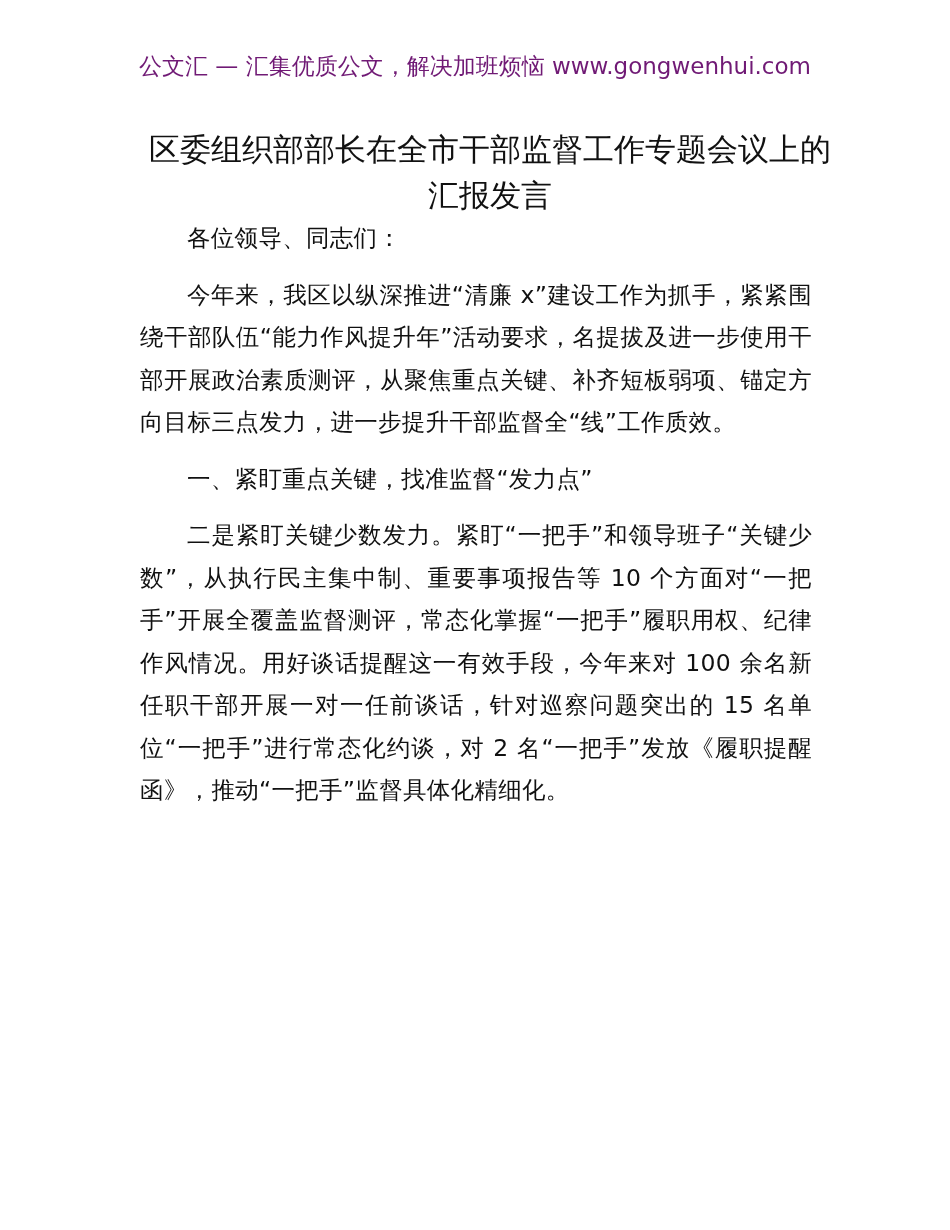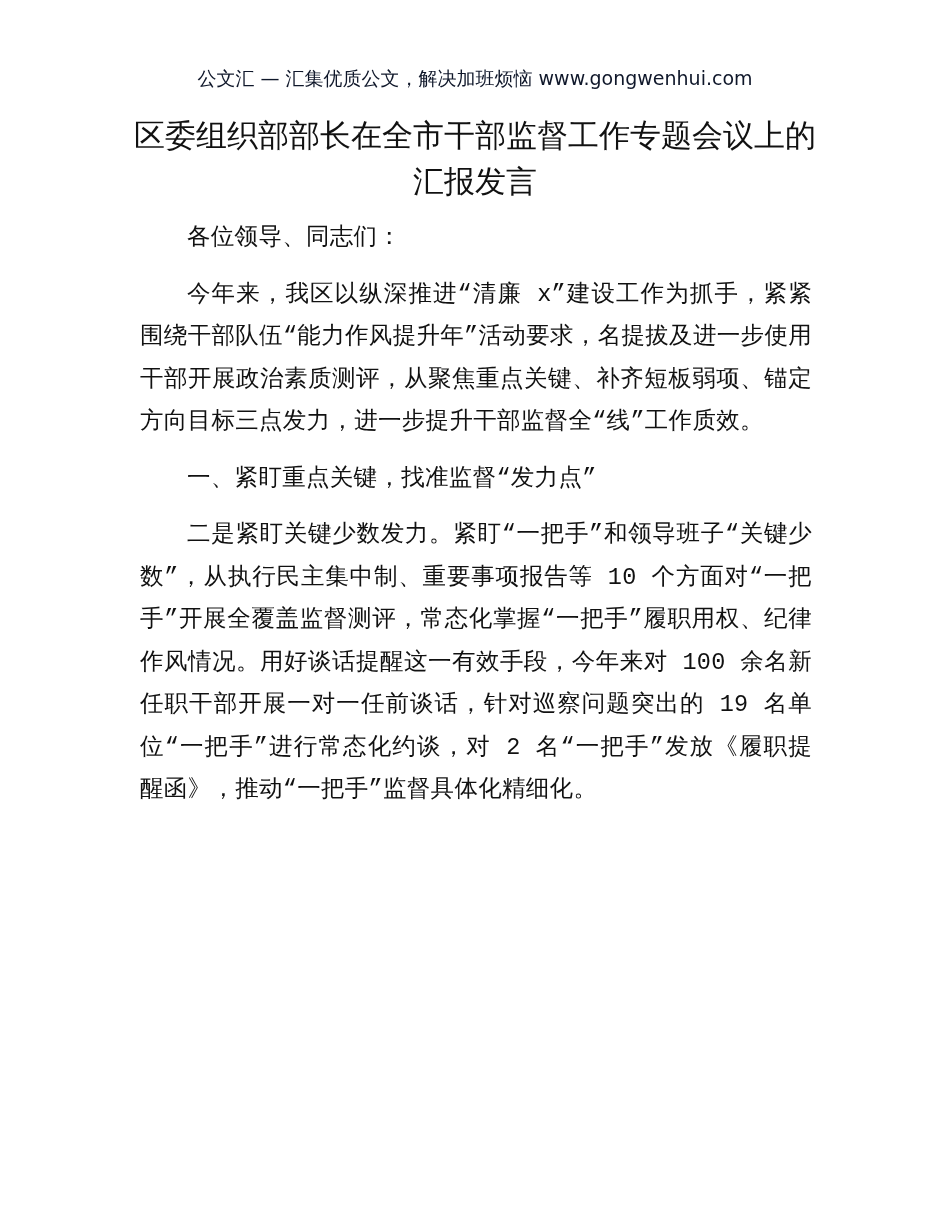--- a/index.html
+++ b/index.html
@@ -10,65 +10,65 @@
     body {
       width: 950px;
       height: 1230px;
       position: relative;
       overflow: hidden;
       font-family: "DejaVu Sans", "Liberation Sans", sans-serif;
       color: #111111;
     }
     .page-header {
       position: absolute;
-      top: 66px;
+      top: 54px;
       left: 0;
       width: 950px;
       text-align: center;
-      font-size: 19px;
+      font-size: 23px;
       line-height: 24px;
-      color: #0f172a;
+      color: #701a75;
       letter-spacing: 0px;
     }
     .doc-title {
       position: absolute;
       top: 112px;
       left: 120px;
       width: 710px;
       text-align: center;
       font-size: 31px;
       line-height: 46px;
       color: #111111;
-      margin: 0;
+      margin: 15px;
       font-weight: normal;
+      font-family: Liberation Serif, serif;
     }
     .doc-body {
       position: absolute;
       top: 217px;
       left: 140px;
       width: 672px;
     }
     .para {
       margin: 0 0 14px 0;
       font-size: 23.5px;
       line-height: 42.5px;
       text-align: justify;
       text-indent: 2em;
       letter-spacing: 0.3px;
       color: #111111;
-      font-family: Liberation Mono, monospace;
     }
     .para.greeting { margin-bottom: 14px; }
     .para.heading { margin-bottom: 14px; }
   </style>
 </head>
 <body>
 
 <div class="page-header">公文汇 — 汇集优质公文，解决加班烦恼 www.gongwenhui.com</div>
 
 <h1 class="doc-title">区委组织部部长在全市干部监督工作专题会议上的汇报发言</h1>
 
 <div class="doc-body">
   <p class="para greeting">各位领导、同志们：</p>
   <p class="para">今年来，我区以纵深推进“清廉 x”建设工作为抓手，紧紧围绕干部队伍“能力作风提升年”活动要求，名提拔及进一步使用干部开展政治素质测评，从聚焦重点关键、补齐短板弱项、锚定方向目标三点发力，进一步提升干部监督全“线”工作质效。</p>
   <p class="para heading">一、紧盯重点关键，找准监督“发力点”</p>
-  <p class="para">二是紧盯关键少数发力。紧盯“一把手”和领导班子“关键少数”，从执行民主集中制、重要事项报告等 10 个方面对“一把手”开展全覆盖监督测评，常态化掌握“一把手”履职用权、纪律作风情况。用好谈话提醒这一有效手段，今年来对 100 余名新任职干部开展一对一任前谈话，针对巡察问题突出的 19 名单位“一把手”进行常态化约谈，对 2 名“一把手”发放《履职提醒函》，推动“一把手”监督具体化精细化。</p>
+  <p class="para">二是紧盯关键少数发力。紧盯“一把手”和领导班子“关键少数”，从执行民主集中制、重要事项报告等 10 个方面对“一把手”开展全覆盖监督测评，常态化掌握“一把手”履职用权、纪律作风情况。用好谈话提醒这一有效手段，今年来对 100 余名新任职干部开展一对一任前谈话，针对巡察问题突出的 15 名单位“一把手”进行常态化约谈，对 2 名“一把手”发放《履职提醒函》，推动“一把手”监督具体化精细化。</p>
 </div>
 
 </body></html>

